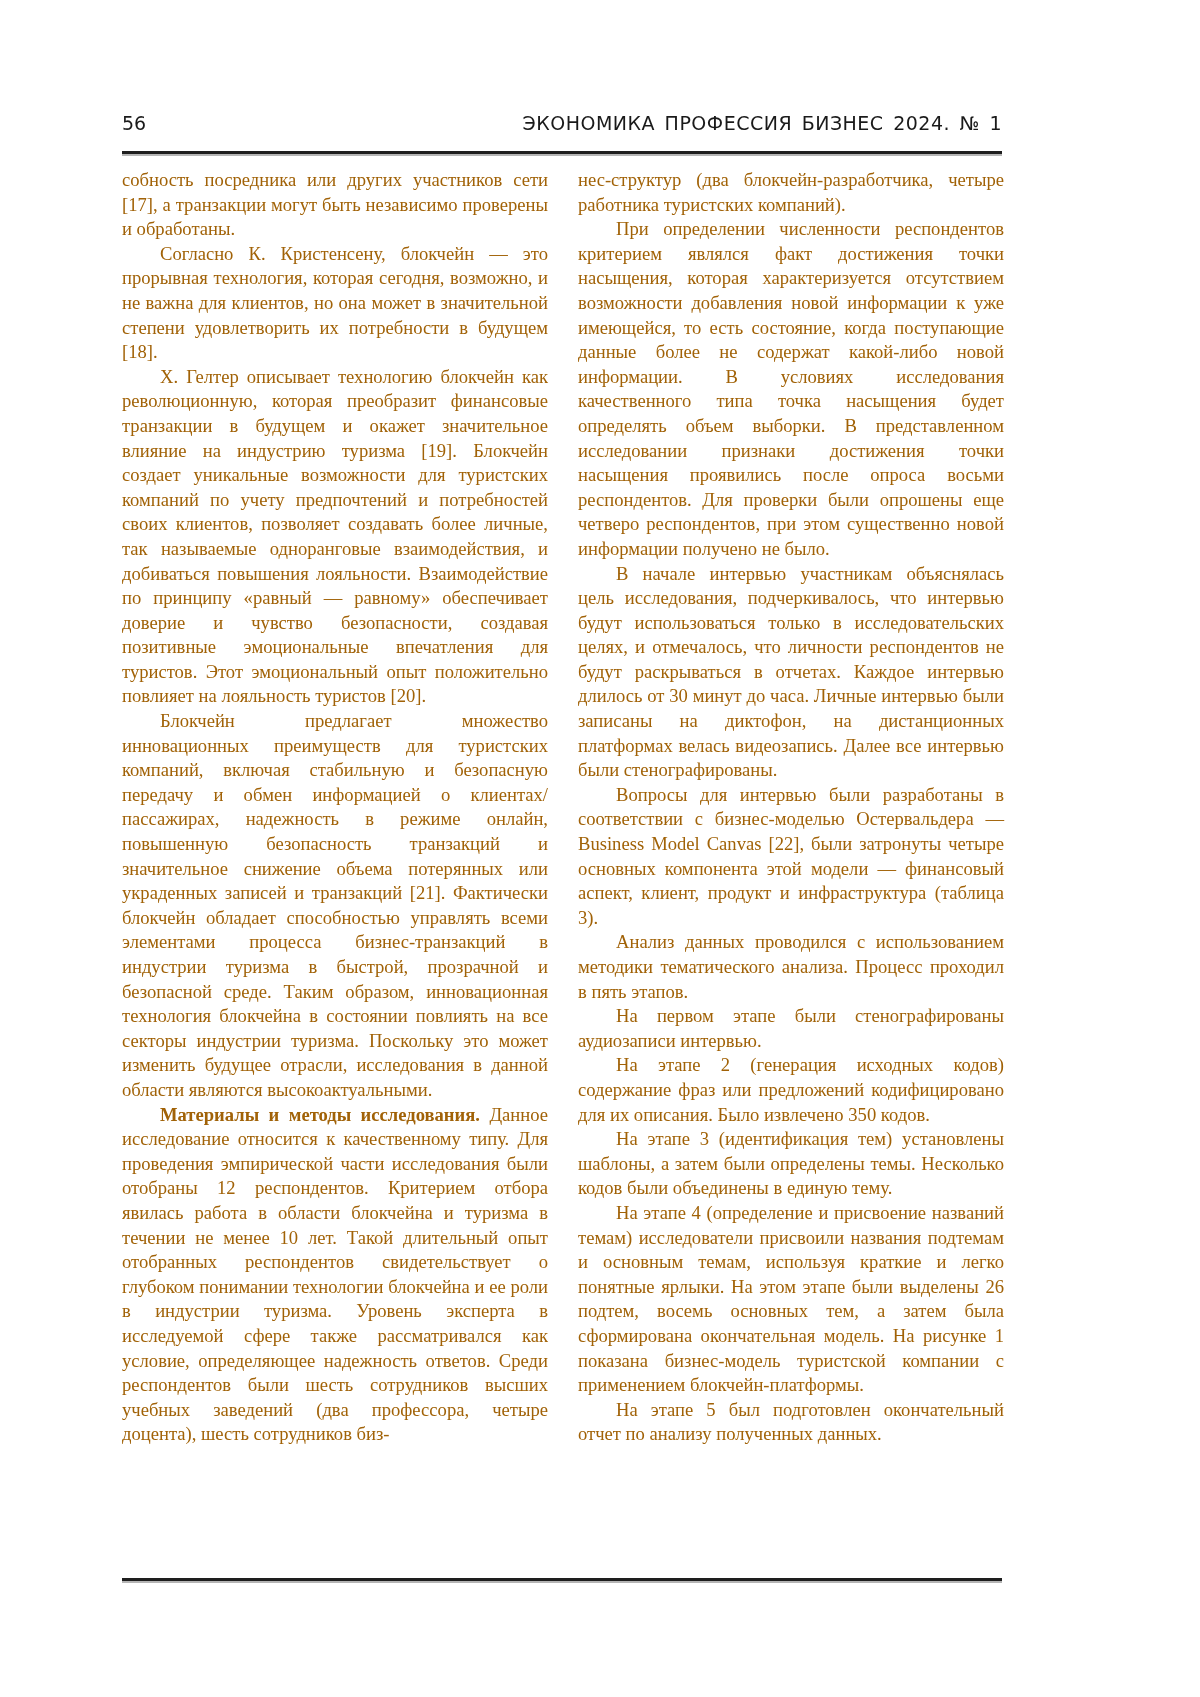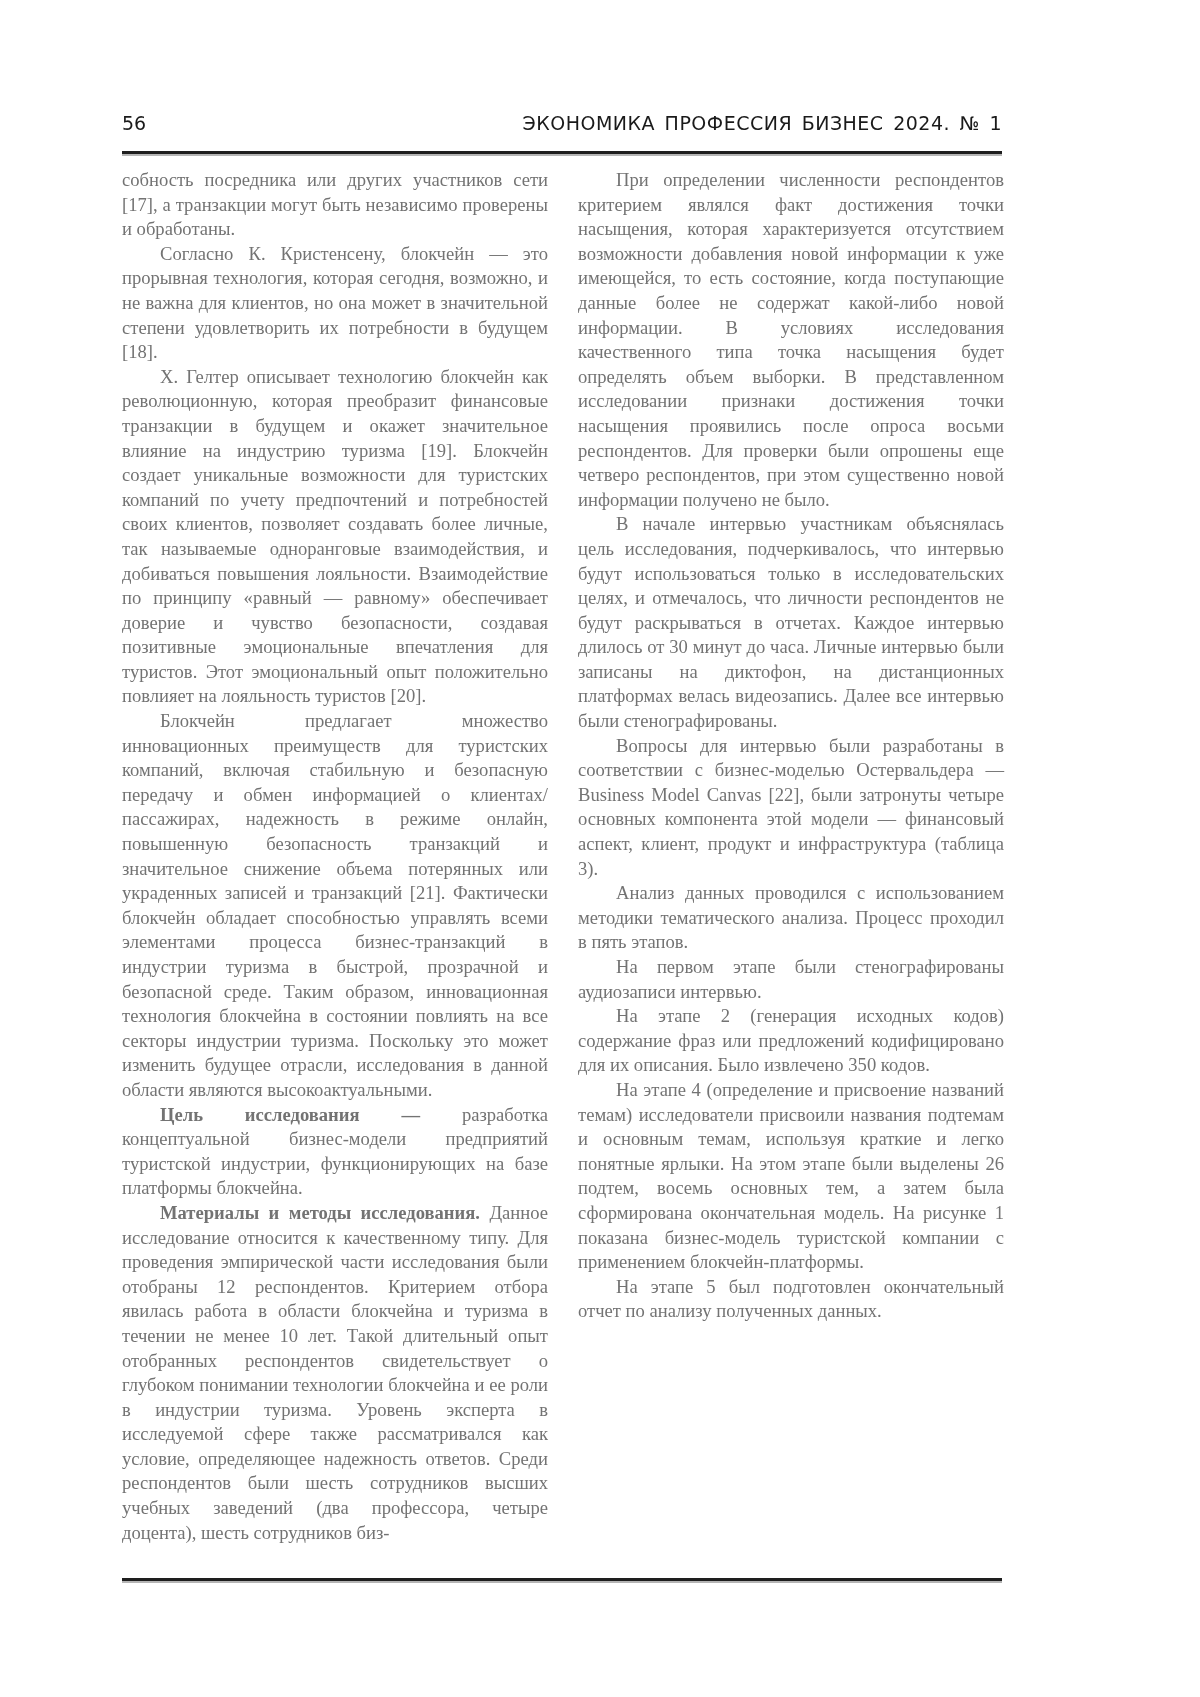--- a/index.html
+++ b/index.html
@@ -13,21 +13,21 @@
   .running-head .title { letter-spacing: 0.5px; word-spacing: 3px; margin-top: 39px; }
   .rule {
     position: absolute; left: 0; width: 880px; height: 3px; background: #1e1e1e;
     box-shadow: 0 2px 0 #b5b5b5;
   }
   .rule.top { top: 151px; }
   .rule.bottom { top: 1578px; }
   .col {
     position: absolute; top: 168px; width: 426px;
     font-family: "Liberation Serif", "DejaVu Serif", serif; font-size: 18.6px;
-    line-height: 24.6px; color: #737373; text-align: justify; hyphens: auto;
+    line-height: 24.6px; color: #a16207; text-align: justify; hyphens: auto;
   }
   .col.left { left: 0; }
   .col.right { left: 456px; }
   .col p { margin: 0; text-indent: 38px; }
   .col p.noindent { text-indent: 0; }
   .col b { font-weight: bold; }
 </style>
 </head>
 <body>
 
@@ -36,29 +36,30 @@
     <span>56</span>
     <span class="title">ЭКОНОМИКА ПРОФЕССИЯ БИЗНЕС 2024. № 1</span>
   </div>
   <div class="rule top"></div>
 
   <div class="col left">
     <p class="noindent"><b></b><span>собность посредника или других участников сети [17], а транзакции могут быть независимо проверены и обработаны.</span></p>
     <p><b></b><span>Согласно К. Кристенсену, блокчейн — это прорывная технология, которая сегодня, возможно, и не важна для клиентов, но она может в значительной степени удовлетворить их потребности в будущем [18].</span></p>
     <p><b></b><span>Х. Гелтер описывает технологию блокчейн как революционную, которая преобразит финансовые транзакции в будущем и окажет значительное влияние на индустрию туризма [19]. Блокчейн создает уникальные возможности для туристских компаний по учету предпочтений и потребностей своих клиентов, позволяет создавать более личные, так называемые одноранговые взаимодействия, и добиваться повышения лояльности. Взаимодействие по принципу «равный — равному» обеспечивает доверие и чувство безопасности, создавая позитивные эмоциональные впечатления для туристов. Этот эмоциональный опыт положительно повлияет на лояльность туристов [20].</span></p>
     <p><b></b><span>Блокчейн предлагает множество инновационных преимуществ для туристских компаний, включая стабильную и безопасную передачу и обмен информацией о клиентах/пассажирах, надежность в режиме онлайн, повышенную безопасность транзакций и значительное снижение объема потерянных или украденных записей и транзакций [21]. Фактически блокчейн обладает способностью управлять всеми элементами процесса бизнес-транзакций в индустрии туризма в быстрой, прозрачной и безопасной среде. Таким образом, инновационная технология блокчейна в состоянии повлиять на все секторы индустрии туризма. Поскольку это может изменить будущее отрасли, исследования в данной области являются высокоактуальными.</span></p>
-    <p><b>Цель исследования —</b><span> разработка концептуальной бизнес-модели предприятий туристской индустрии, функционирующих на базе платформы блокчейна.</span></p>
     <p><b>Материалы и методы исследования.</b><span> Данное исследование относится к качественному типу. Для проведения эмпирической части исследования были отобраны 12 респондентов. Критерием отбора явилась работа в области блокчейна и туризма в течении не менее 10 лет. Такой длительный опыт отобранных респондентов свидетельствует о глубоком понимании технологии блокчейна и ее роли в индустрии туризма. Уровень эксперта в исследуемой сфере также рассматривался как условие, определяющее надежность ответов. Среди респондентов были шесть сотрудников высших учебных заведений (два профессора, четыре доцента), шесть сотрудников биз-</span></p>
   </div>
 
   <div class="col right">
+    <p class="noindent">нес-структур (два блокчейн-разработчика, четыре работника туристских компаний).</p>
     <p>При определении численности респондентов критерием являлся факт достижения точки насыщения, которая характеризуется отсутствием возможности добавления новой информации к уже имеющейся, то есть состояние, когда поступающие данные более не содержат какой-либо новой информации. В условиях исследования качественного типа точка насыщения будет определять объем выборки. В представленном исследовании признаки достижения точки насыщения проявились после опроса восьми респондентов. Для проверки были опрошены еще четверо респондентов, при этом существенно новой информации получено не было.</p>
     <p>В начале интервью участникам объяснялась цель исследования, подчеркивалось, что интервью будут использоваться только в исследовательских целях, и отмечалось, что личности респондентов не будут раскрываться в отчетах. Каждое интервью длилось от 30 минут до часа. Личные интервью были записаны на диктофон, на дистанционных платформах велась видеозапись. Далее все интервью были стенографированы.</p>
     <p>Вопросы для интервью были разработаны в соответствии с бизнес-моделью Остервальдера — Business Model Canvas [22], были затронуты четыре основных компонента этой модели — финансовый аспект, клиент, продукт и инфраструктура (таблица 3).</p>
     <p>Анализ данных проводился с использованием методики тематического анализа. Процесс проходил в пять этапов.</p>
     <p>На первом этапе были стенографированы аудиозаписи интервью.</p>
     <p>На этапе 2 (генерация исходных кодов) содержание фраз или предложений кодифицировано для их описания. Было извлечено 350 кодов.</p>
+    <p>На этапе 3 (идентификация тем) установлены шаблоны, а затем были определены темы. Несколько кодов были объединены в единую тему.</p>
     <p>На этапе 4 (определение и присвоение названий темам) исследователи присвоили названия подтемам и основным темам, используя краткие и легко понятные ярлыки. На этом этапе были выделены 26 подтем, восемь основных тем, а затем была сформирована окончательная модель. На рисунке 1 показана бизнес-модель туристской компании с применением блокчейн-платформы.</p>
     <p>На этапе 5 был подготовлен окончательный отчет по анализу полученных данных.</p>
   </div>
 
   <div class="rule bottom"></div>
 </div>
 
 </body></html>

